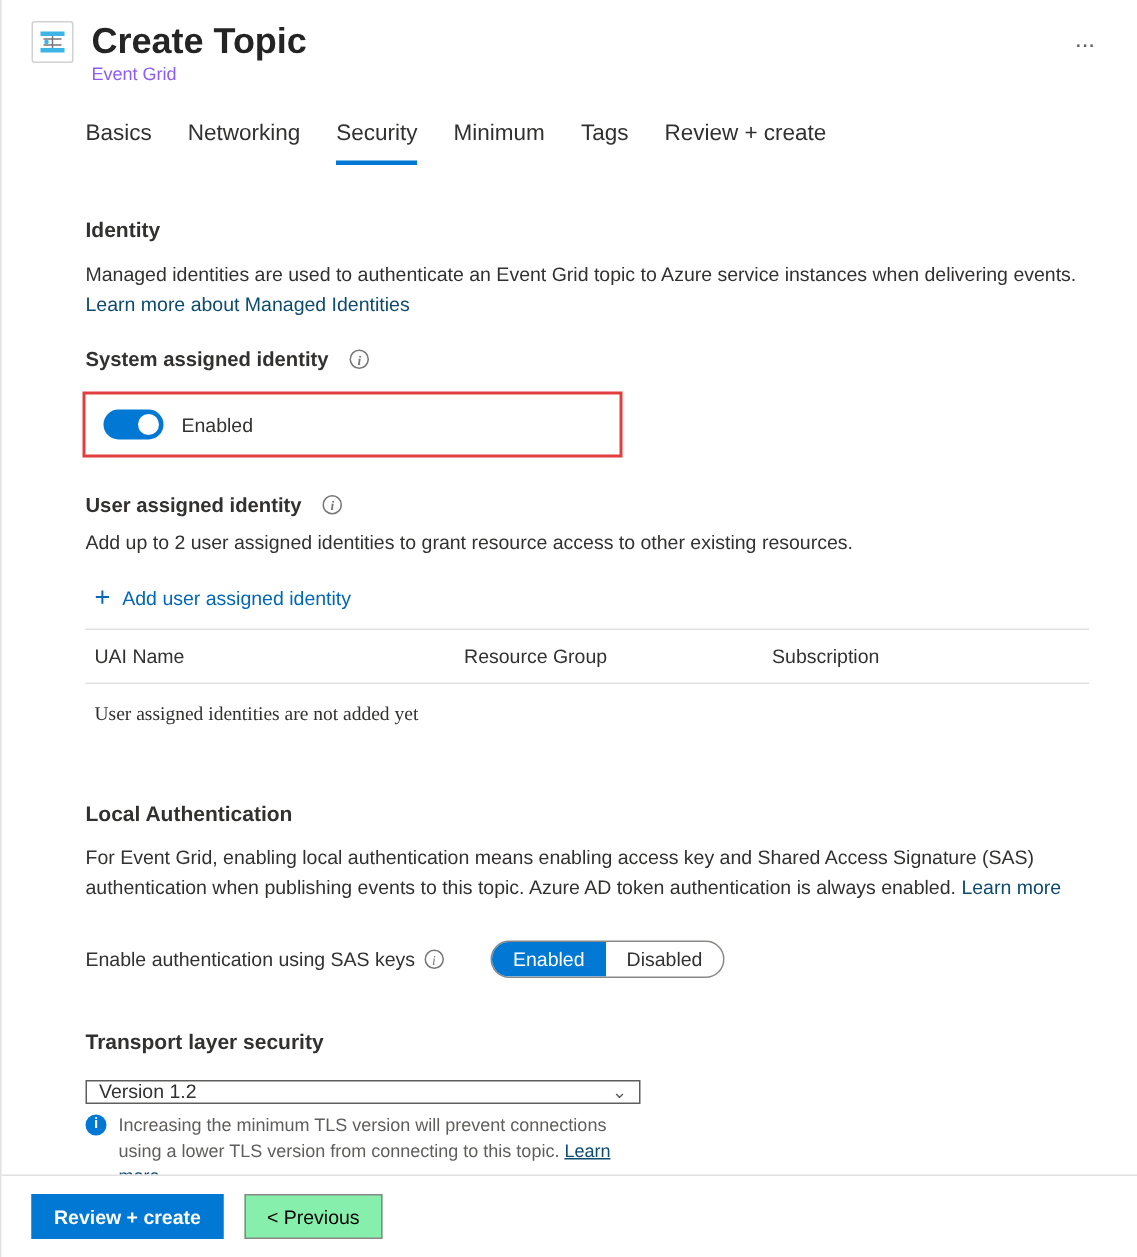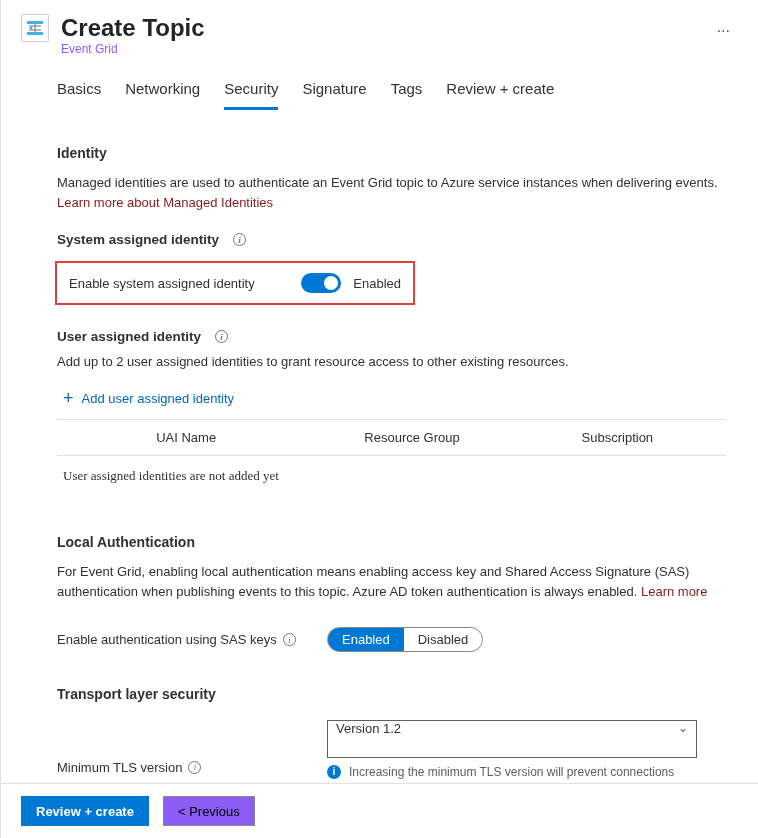--- a/index.html
+++ b/index.html
@@ -9,50 +9,50 @@
     .header-titles { flex:1; }
     .page-title { font-size: 24px; font-weight: 600; color:#242424; }
     .page-subtitle { font-size: 12px; color:#8b5cf6; margin-top:0; }
     .more-btn { font-size: 16px; color:#605e5c; padding:4px 8px; }
     .tabs { display:flex; gap:24px; padding: 10px 0 0 56px; border-bottom:none; }
     .tab { padding: 8px 0 10px 0; font-size:15px; color:#323130; cursor:pointer; border-bottom: 3px solid transparent; }
     .tab.active { border-bottom: 3px solid #0078d4; font-weight:400; }
     .content { padding: 18px 32px 80px 56px; }
     .section-title { font-size: 14px; font-weight:600; margin-bottom:12px; margin-top:17px; }
     .desc { font-size:13px; color:#323130; line-height:1.5; margin-bottom:20px; }
-    .link { color:#7f1d1d; text-decoration:none; }
+    .link { color:#0c4a6e; text-decoration:none; }
     .sub-title { font-size:13.5px; font-weight:600; margin-bottom:14px; display:flex; align-items:center; gap:14px; }
     .info-icon { width:13px; height:13px; border:1px solid #767676; border-radius:50%; display:inline-flex; align-items:center; justify-content:center; font-size:9px; color:#767676; cursor:help; }
     .info-icon::after { content:"i"; font-style: italic; font-family: serif; }
     .redbox { border:2px solid #e23e3e; padding:10px 12px; display:flex; align-items:center; justify-content:space-between; max-width:360px; margin-bottom:24px; margin-left:-2px; }
     .redbox-label { font-size:13px; }
     .toggle-row { display:flex; align-items:center; gap:12px; }
     .toggle { width:40px; height:20px; border-radius:10px; background:#0078d4; position:relative; cursor:pointer; }
     .toggle::after { content:""; width:14px; height:14px; background:#fff; border-radius:50%; position:absolute; top:3px; right:3px; }
     .toggle-state { font-size:13px; }
     .sub-desc { font-size:13px; color:#323130; margin-bottom:14px; margin-top:-4px; }
     .add-btn { display:flex; align-items:center; gap:8px; color:#0067b8; font-size:13px; cursor:pointer; padding:6px 0; margin-left:6px; }
     .plus-icon { font-size:18px; font-weight:300; line-height:1; }
-    .table-hdr { border-top:1px solid #e1e1e1; border-bottom:1px solid #e1e1e1; padding:10px 6px; display:flex; margin-top:6px;text-align:center; }
+    .table-hdr { border-top:1px solid #e1e1e1; border-bottom:1px solid #e1e1e1; padding:10px 6px; display:flex; margin-top:6px; }
     .col1 { flex:1.2; font-weight:400; font-size:13px; color:#323130; }
     .col2 { flex:1; font-weight:400; font-size:13px; color:#323130; }
     .col3 { flex:1; font-weight:400; font-size:13px; color:#323130; }
     .empty-row { padding:12px 6px 30px 6px; font-size:13px; color:#323130;font-family:Liberation Serif, serif; }
     .row-field { display:flex; align-items:center; padding:6px 0; }
     .row-field .field-label { width:270px; font-size:13px; display:flex; align-items:center; gap:6px; }
     .segmented { display:inline-flex; border:1px solid #8a8886; border-radius:14px; overflow:hidden; font-size:13px; }
     .seg { padding:4px 14px; cursor:pointer; }
     .seg.active { background:#0078d4; color:#fff; }
-    .select { border:1px solid #605e5c; height:38px; width:370px; padding:0 8px; font-size:13px; background:#fff; display:flex; align-items:flex-start; justify-content:space-between; cursor:pointer; }
+    .select { border:1px solid #605e5c; height:16px; width:370px; padding:0 8px; font-size:13px; background:#fff; display:flex; align-items:flex-end; justify-content:space-between; cursor:pointer; }
     .chevron { font-size:12px; color:#605e5c; }
     .callout { display:flex; gap:8px; font-size:12px; color:#605e5c; margin-top:6px; width:370px; line-height:1.4; align-items:flex-start; }
     .callout-icon { width:14px; height:14px; background:#0078d4; color:#fff; border-radius:50%; font-size:10px; display:flex; align-items:center; justify-content:center; font-weight:bold; flex-shrink:0; margin-top:1px; }
     .callout .link { text-decoration:underline; }
     .footer { position:absolute; bottom:0; left:0; right:0; border-top:1px solid #e1e1e1; padding:12px 20px; display:flex; gap:14px; background:#fff; }
-    .btn { height:30px; padding:0 14px; font-size:13px; border:1px solid #8a8886; background:#8b5cf6; cursor:pointer; display:inline-flex; align-items:center; }
+    .btn { height:30px; padding:0 14px; font-size:13px; border:1px solid #8a8886; background:#86efac; cursor:pointer; display:inline-flex; align-items:center; }
     .btn.primary { background:#0078d4; color:#fff; border-color:#0078d4; font-weight:600; }
   </style>
 </head>
 <body>
 
 <div class="header">
   <div class="header-icon">
     <svg width="20" height="20" viewBox="0 0 20 20">
         <rect x="2" y="3" width="16" height="3" fill="#3cb4e5"></rect>
         <rect x="2" y="14" width="16" height="3" fill="#3cb4e5"></rect>
@@ -64,37 +64,36 @@
     <div class="page-title">Create Topic</div>
     <div class="page-subtitle">Event Grid</div>
   </div>
   <div class="more-btn">...</div>
 </div>
 
 <div class="tabs">
   <div class="tab">Basics</div>
   <div class="tab">Networking</div>
   <div class="tab active">Security</div>
-  <div class="tab">Signature</div>
+  <div class="tab">Minimum</div>
   <div class="tab">Tags</div>
   <div class="tab">Review + create</div>
 </div>
 
 <div class="content">
   <div class="section-title">Identity</div>
   <div class="desc">
     <span>Managed identities are used to authenticate an Event Grid topic to Azure service instances when delivering events. </span><a href="#" class="link">Learn more about Managed Identities</a>
   </div>
 
   <div class="sub-title">
     <span>System assigned identity</span>
     <span class="info-icon"></span>
   </div>
   <div class="redbox">
-    <span class="redbox-label">Enable system assigned identity</span>
     <div class="toggle-row">
       <div class="toggle"></div>
       <span class="toggle-state">Enabled</span>
     </div>
   </div>
 
   <div class="sub-title">
     <span>User assigned identity</span>
     <span class="info-icon"></span>
   </div>
@@ -120,24 +119,20 @@
       <span class="info-icon"></span>
     </div>
     <div class="segmented">
       <div class="seg active">Enabled</div>
       <div class="seg">Disabled</div>
     </div>
   </div>
 
   <div class="section-title" style="margin-top:28px">Transport layer security</div>
   <div class="row-field">
-    <div class="field-label">
-      <span>Minimum TLS version</span>
-      <span class="info-icon"></span>
-    </div>
     <div>
       <div class="select">
         <span>Version 1.2</span>
         <span class="chevron">⌄</span>
       </div>
       <div class="callout">
         <div class="callout-icon">i</div>
         <div>
           <span>Increasing the minimum TLS version will prevent connections using a lower TLS version from connecting to this topic. </span><a href="#" class="link">Learn more</a>
         </div>

